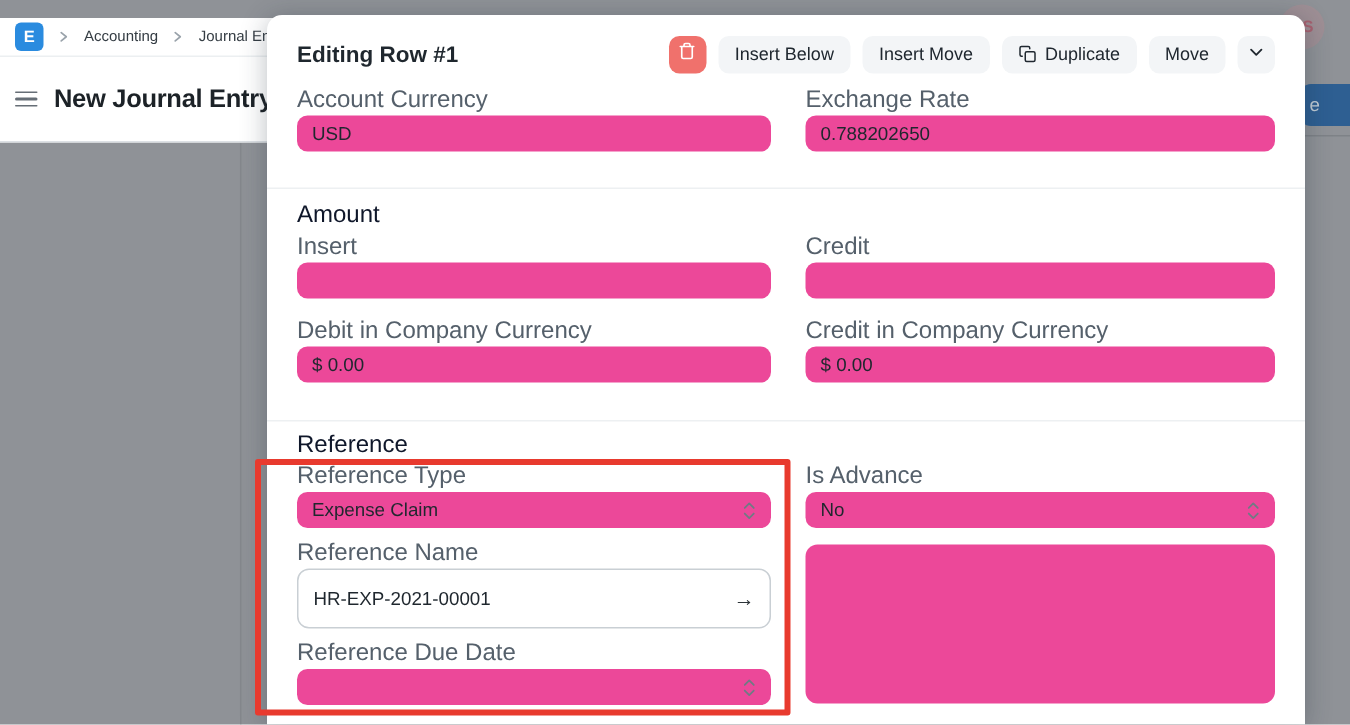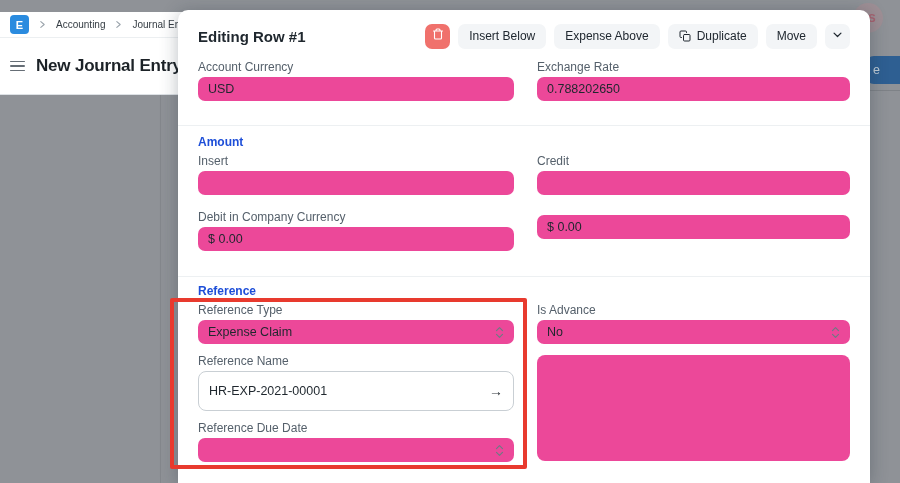--- a/index.html
+++ b/index.html
@@ -44,28 +44,28 @@
     font-size:12px; color:#202830; display:flex; align-items:center; gap:6px; cursor:pointer; white-space:nowrap; }
   .tbtn-icon { width:25px; padding:0; justify-content:center; }
   .tbtn-danger { background:#f0716c; }
 
   .pad { padding:0 20px; }
   .grid2 { display:grid; grid-template-columns:316px 313px; column-gap:23px; }
   .row1 { margin-top:12px; }
   hr.sep { border:none; border-top:1px solid #edf0f2; }
   .sep1 { margin-top:24px; }
   .sep2 { margin-top:25px; }
-  .sect-h { font-size:12px; font-weight:bold; color:#1d4ed8; }
+  .sect-h { font-size:16px; font-weight:normal; color:#0f172a; }
   .sect-h.amount { margin-top:9px; }
   .sect-h.reference { margin-top:7px; }
   .grid-a1 { margin-top:6px; }
   .grid-a2 { margin-top:16px; }
   .grid-ref { margin-top:6px; }
 
-  .flabel { font-size:12px; line-height:12px; color:#55606b; display:block; }
+  .flabel { font-size:16px; line-height:12px; color:#55606b; display:block; }
   .ctl { margin-top:4px; height:24px; background:#ec4899; border-radius:7px; font-size:12.5px;
     color:#1f272e; display:flex; align-items:center; padding:0 10px; }
   .ctl-select { justify-content:space-between; cursor:pointer; }
   .ctl-link { height:40px; background:#fff; border:1px solid #c9cfd4; border-radius:8px;
     justify-content:space-between; }
   .ctl-area { height:106px; border-radius:8px; align-items:flex-start; }
   .mt1 { margin-top:11px; }
   .arrow { font-size:14px; color:#2c3338; cursor:pointer; }
 
   .ref-left { position:relative; }
@@ -118,21 +118,21 @@
       <div class="modal-title">Editing Row #1</div>
       <div class="toolbar">
         <div class="tbtn tbtn-icon tbtn-danger">
           <span>
             <svg width="12" height="12" viewBox="0 0 24 24" fill="none" stroke="#ffffff" stroke-width="2.2" stroke-linecap="round" stroke-linejoin="round">
                 <path d="M3 6h18M8 6V4a2 2 0 0 1 2-2h4a2 2 0 0 1 2 2v2m3 0v14a2 2 0 0 1-2 2H7a2 2 0 0 1-2-2V6"></path>
               </svg>
           </span>
         </div>
         <div class="tbtn">Insert Below</div>
-        <div class="tbtn">Expense Above</div>
+        <div class="tbtn">Insert Move</div>
         <div class="tbtn">
           <span style="display:flex;">
             <svg width="12" height="12" viewBox="0 0 24 24" fill="none" stroke="#202830" stroke-width="2" stroke-linecap="round" stroke-linejoin="round">
                 <rect x="9" y="9" width="13" height="13" rx="2"></rect>
                 <path d="M5 15H4a2 2 0 0 1-2-2V4a2 2 0 0 1 2-2h9a2 2 0 0 1 2 2v1"></path>
               </svg>
           </span>
           <span>Duplicate</span>
         </div>
         <div class="tbtn">Move</div>
@@ -170,20 +170,21 @@
           <span class="flabel">Credit</span>
           <div class="ctl"></div>
         </div>
       </div>
       <div class="grid2 grid-a2">
         <div class="field">
           <span class="flabel">Debit in Company Currency</span>
           <div class="ctl">$ 0.00</div>
         </div>
         <div class="field">
+          <span class="flabel">Credit in Company Currency</span>
           <div class="ctl">$ 0.00</div>
         </div>
       </div>
     </div>
 
     <hr class="sep sep2">
 
     <div class="pad">
       <div class="sect-h reference">Reference</div>
       <div class="grid2 grid-ref">

